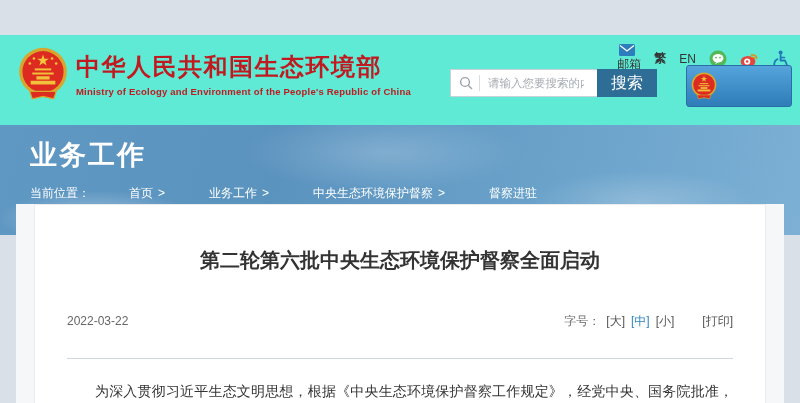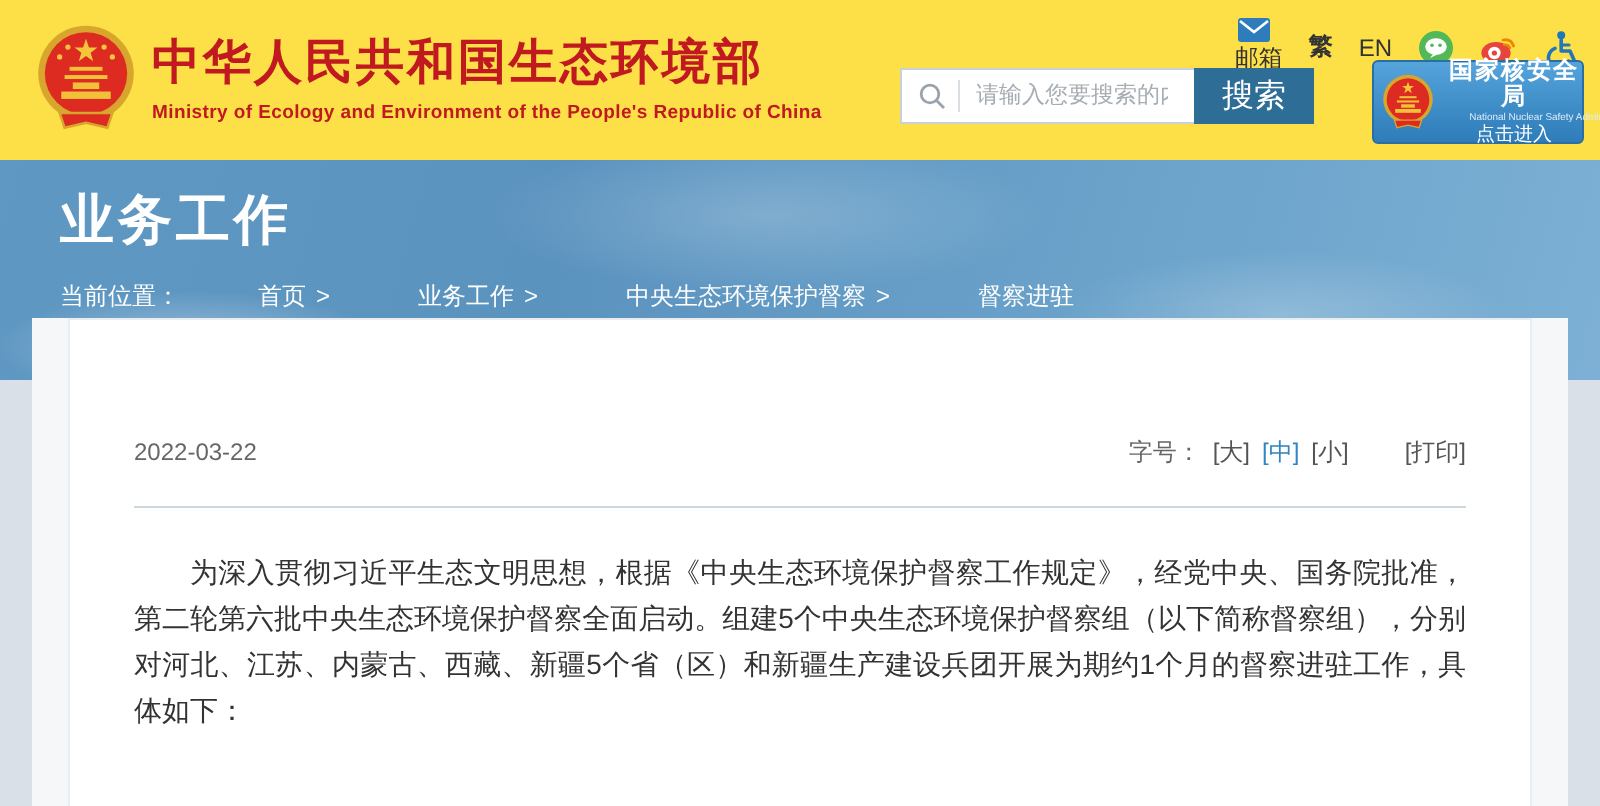--- a/index.html
+++ b/index.html
@@ -4,21 +4,21 @@
 <style>
   * { box-sizing: border-box; }
   html,body { margin:0; padding:0; }
   body {
     width:800px; height:403px; overflow:hidden;
     background:#d9e0e7;
     font-family:"Liberation Sans", sans-serif;
     color:#333;
   }
   
-  .header { position:relative; height:80px; background:#fde047; }
+  .header { position:relative; height:90px; background:#5eead4;margin-top:35px; }
   .logo-block { position:absolute; left:18px; top:12px; display:flex; align-items:center; cursor:pointer; }
   .emblem-lg { width:50px; height:56px; }
   .logo-text { margin-left:8px; }
   .site-name { color:#c01a20; font-size:24px; font-weight:bold; letter-spacing:1.5px; line-height:28px; }
   .site-name-en { color:#c01a20; font-size:9.5px; margin-top:5px; letter-spacing:.2px;font-weight:bold; }
 
   .topbar { position:absolute; top:9px; right:12px; display:flex; align-items:center; font-size:12px; color:#333; }
   .topbar > * { margin-left:13px; cursor:pointer; }
   .mail-link { display:flex; align-items:center;flex-direction:column; }
   .mail-link svg { margin-right:4px; }
@@ -54,22 +54,22 @@
   }
   .banner-title { color:#fff; font-size:27px; font-weight:bold; letter-spacing:2px; }
   .breadcrumb { margin-top:12px; color:#fff; font-size:12px; }
   .breadcrumb a { color:#fff; text-decoration:none; cursor:pointer;margin-left:39px; }
   .breadcrumb .sep { margin:0 5px; }
 
   
   .wrapper { position:relative; width:768px; margin:-45px auto 0; background:#f6f7f8; min-height:260px; padding-bottom:20px; }
   .card { margin:14px 18px 0; background:#fff; border:1px solid #e9edf0; padding:42px 32px 40px; min-height:250px; }
   .article-title { text-align:center; font-size:20px; font-weight:bold; color:#333; line-height:26px; margin:0; }
-  .meta-row { display:flex; justify-content:space-between; align-items:baseline; margin-top:16px;
-    padding-bottom:18px; border-bottom:1px solid #ccd8e0; font-size:12px; color:#666; }
+  .meta-row { display:flex; justify-content:space-between; align-items:baseline; margin-top:40px;
+    padding-bottom:28px; border-bottom:1px solid #ccd8e0; font-size:12px; color:#666; }
   .fontsize-ctrl span { cursor:pointer; color:#555; margin-left:6px; }
   .fontsize-ctrl .label { cursor:default; color:#666; margin-left:0; }
   .fontsize-ctrl .active { color:#2f86c1; }
   .fontsize-ctrl .print { margin-left:28px; }
   .article-body { margin:21px 0 0; font-size:14px; color:#333; line-height:23px; text-align:justify; text-indent:2em; }
 </style>
 </head>
 <body>
 
 <div class="header">
@@ -144,37 +144,33 @@
     <svg class="nnsa-emblem" viewBox="0 0 60 68">
       <circle cx="30" cy="30" r="29" fill="#d8a62c"></circle>
       <circle cx="30" cy="30" r="25" fill="#dd2b21"></circle>
       <polygon points="30,9 31.8,14.2 37,14.2 32.8,17.4 34.4,22.6 30,19.4 25.6,22.6 27.2,17.4 23,14.2 28.2,14.2" fill="#f5c63c"></polygon>
       <rect x="20" y="26" width="20" height="2.4" fill="#f2c13a"></rect>
       <rect x="17" y="31" width="26" height="2.4" fill="#f2c13a"></rect>
       <rect x="22" y="35.5" width="16" height="4" fill="#f2c13a"></rect>
       <rect x="15" y="41" width="30" height="4.5" fill="#f2c13a"></rect>
       <path d="M14,54 L46,54 L43,63 L30,60 L17,63 Z" fill="#dd2b21" stroke="#d8a62c" stroke-width="1.5"></path>
     </svg>
-    <div class="nnsa-texts">
-      <div class="nnsa-title">国家核安全局</div>
-      <div class="nnsa-sub">National Nuclear Safety Administration</div>
-      <div class="nnsa-enter">点击进入</div>
-    </div>
   </div>
 </div>
 
 <div class="banner">
   <div class="banner-title">业务工作</div>
   <div class="breadcrumb">
     <span>当前位置：</span><a>首页</a><span class="sep">&gt;</span><a>业务工作</a><span class="sep">&gt;</span><a>中央生态环境保护督察</a><span class="sep">&gt;</span><a>督察进驻</a>
   </div>
 </div>
 
 <div class="wrapper">
   <div class="card">
+    <h1 class="article-title">第二轮第六批中央生态环境保护督察全面启动</h1>
 
     <div class="meta-row">
       <span>2022-03-22</span>
       <span class="fontsize-ctrl">
         <span class="label">字号：</span><span>[大]</span><span class="active">[中]</span><span>[小]</span><span class="print">[打印]</span>
       </span>
     </div>
 
     <p class="article-body">为深入贯彻习近平生态文明思想，根据《中央生态环境保护督察工作规定》，经党中央、国务院批准，第二轮第六批中央生态环境保护督察全面启动。组建5个中央生态环境保护督察组（以下简称督察组），分别对河北、江苏、内蒙古、西藏、新疆5个省（区）和新疆生产建设兵团开展为期约1个月的督察进驻工作，具体如下：</p>
   </div>

